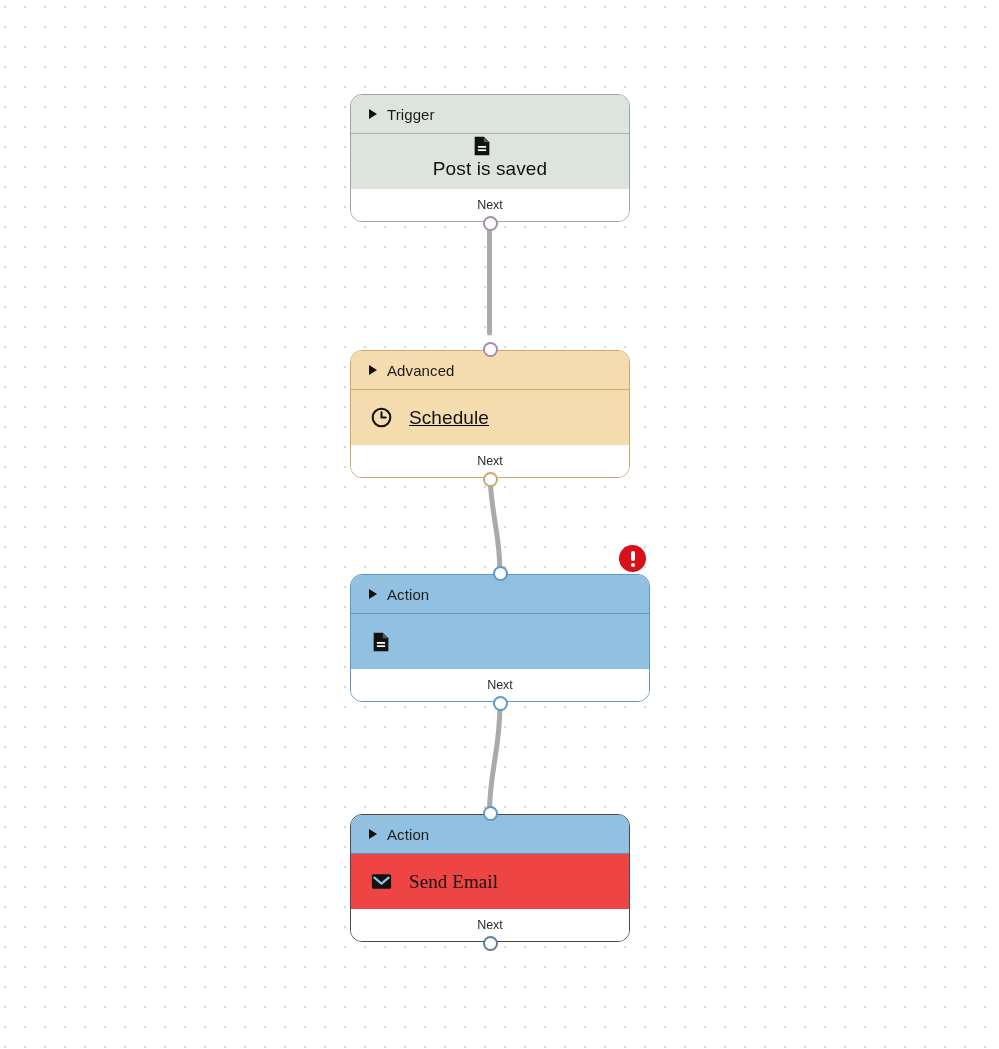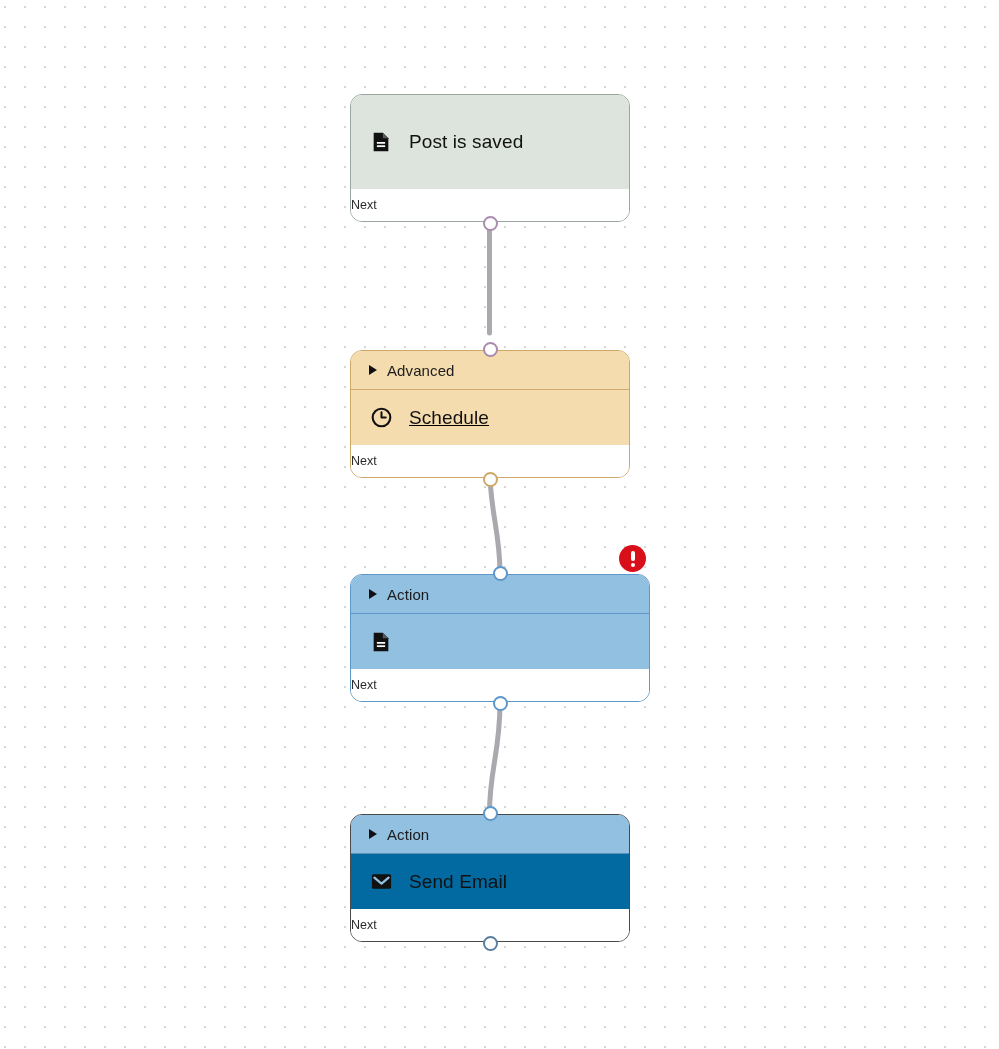--- a/index.html
+++ b/index.html
@@ -93,45 +93,46 @@
     font-size: 19px;
     color: #111111;
     white-space: nowrap;
     letter-spacing: 0.1px;
   }
   .node-footer {
     height: 32px;
     background: #ffffff;
     display: flex;
     align-items: center;
+    justify-content: center;
     font-size: 12.5px;
     color: #2a2a2a;
     box-sizing: border-box;
     flex: 0 0 auto;
   }
 
   
   .theme-trigger { border: 1.6px solid #9aa69e; }
   .theme-trigger .node-header { background: #dde4dd; border-bottom: 1.4px solid #a8b2a8; }
-  .theme-trigger .node-body   { background: #dde4dd; }
+  .theme-trigger .node-body   { background: #dde4dd; flex-direction: column; }
 
   
   .theme-advanced { border: 1.6px solid #cfa868; }
   .theme-advanced .node-header { background: #f5dcae; border-bottom: 1.4px solid #d2ab70; }
   .theme-advanced .node-body   { background: #f5dcae; text-decoration: underline; }
 
   
   .theme-action { border: 1.8px solid #5e97c9; }
   .theme-action .node-header { background: #91c0e0; border-bottom: 1.4px solid #5e97c9; }
   .theme-action .node-body   { background: #91c0e0; }
 
   
   .theme-action-selected { border: 1.8px solid #4a4a4a; }
   .theme-action-selected .node-header { background: #91c0e0; border-bottom: 1.4px solid #5e8fb8; }
-  .theme-action-selected .node-body   { background: #0369a1; }
+  .theme-action-selected .node-body   { background: #ef4444; font-family: Liberation Serif, serif; }
 
   
   .port {
     position: absolute;
     width: 15px;
     height: 15px;
     border-radius: 50%;
     background: #ffffff;
     box-sizing: border-box;
     z-index: 6;
@@ -176,20 +177,24 @@
 <div id="canvas">
 
   <svg id="edges" viewBox="0 0 999 1049" width="999" height="1049">
     <path d="M 489.5 224 L 489.5 333" fill="none" stroke="#a9a9ae" stroke-width="5" stroke-linecap="round"></path>
     <path d="M 489.5 463 C 489.5 512, 500 530, 500 573" fill="none" stroke="#a9a9ae" stroke-width="5" stroke-linecap="round"></path>
     <path d="M 500 703 C 500 752, 489.5 770, 489.5 813" fill="none" stroke="#a9a9ae" stroke-width="5" stroke-linecap="round"></path>
   </svg>
 
   <div class="node theme-trigger" style="left:350px; top:94px; width:280px; height:128px;">
     <div class="node-inner">
+      <div class="node-header">
+        <span class="caret"></span>
+        <span>Trigger</span>
+      </div>
       <div class="node-body">
         <span class="node-icon">
           <svg viewBox="0 0 24 24" width="22" height="22" aria-hidden="true">
             <path d="M4 2 h10 l6 6 v14 H4 Z" fill="#111111"></path>
             <path d="M14 2 l6 6 h-6 Z" fill="#5a5a5a"></path>
             <rect x="7.5" y="12" width="9" height="1.9" fill="#ffffff"></rect>
             <rect x="7.5" y="15.6" width="9" height="1.9" fill="#ffffff"></rect>
           </svg>
         </span>
         <span class="node-title">Post is saved</span>

